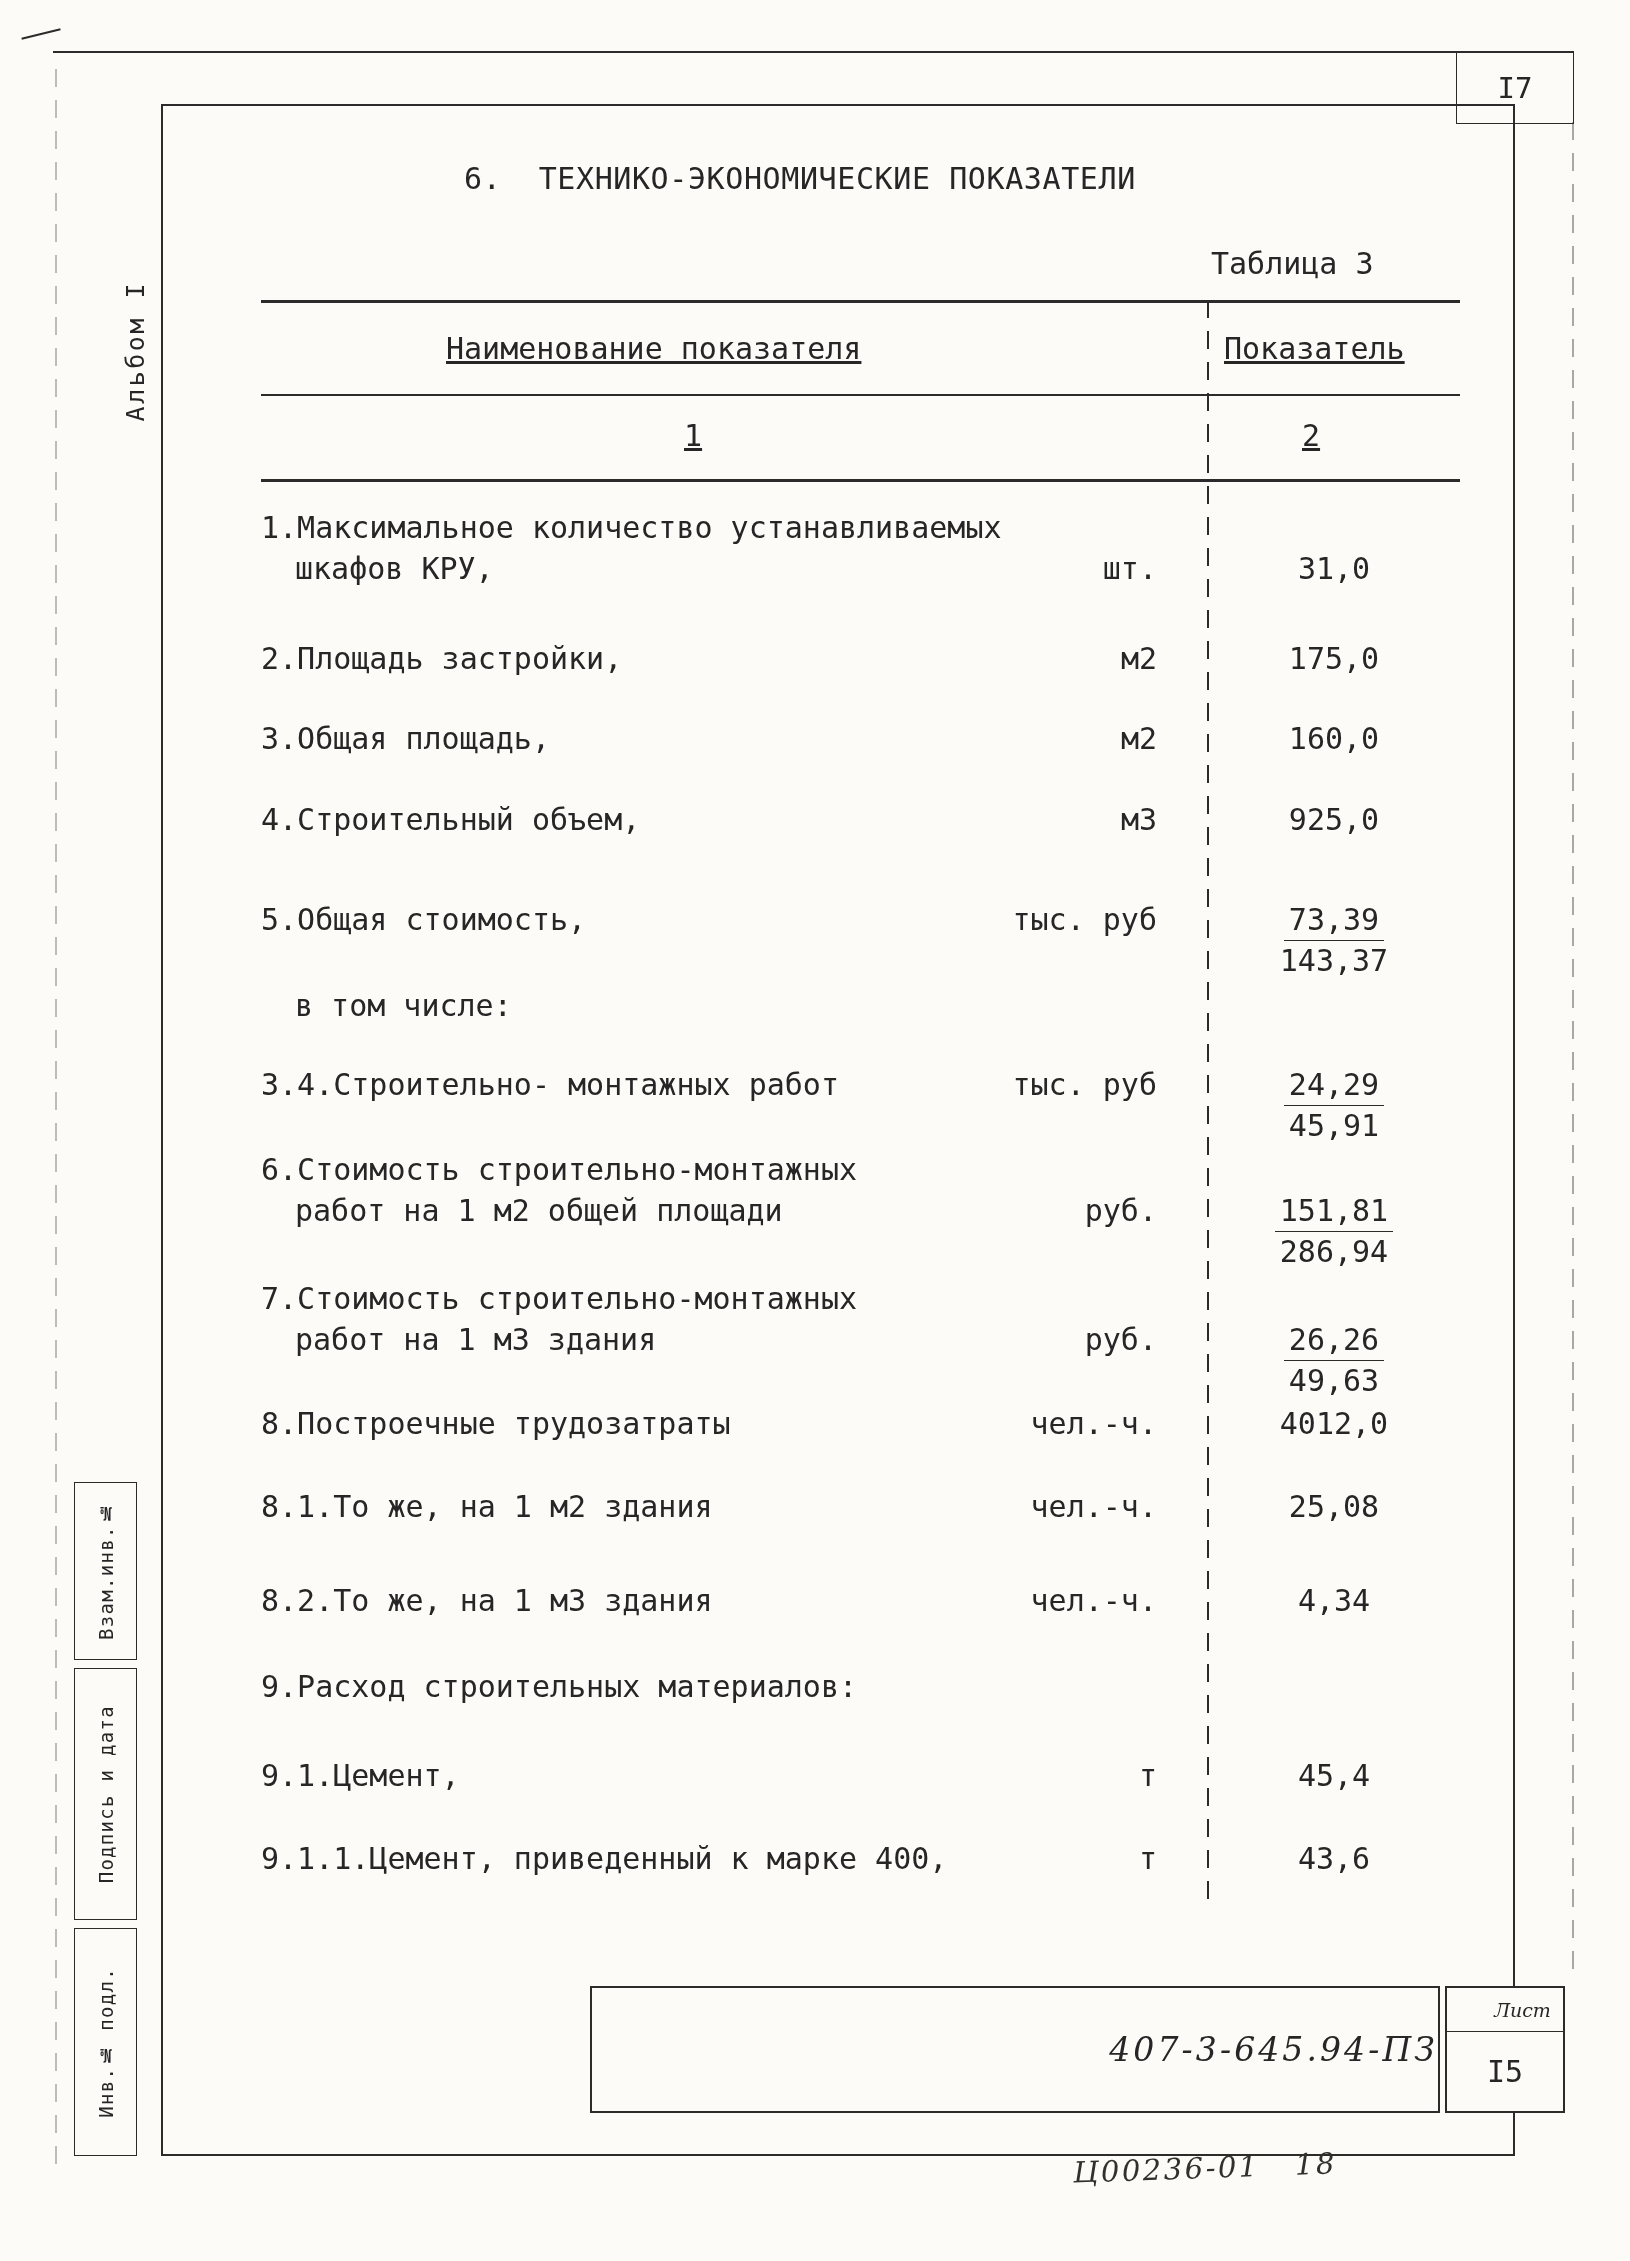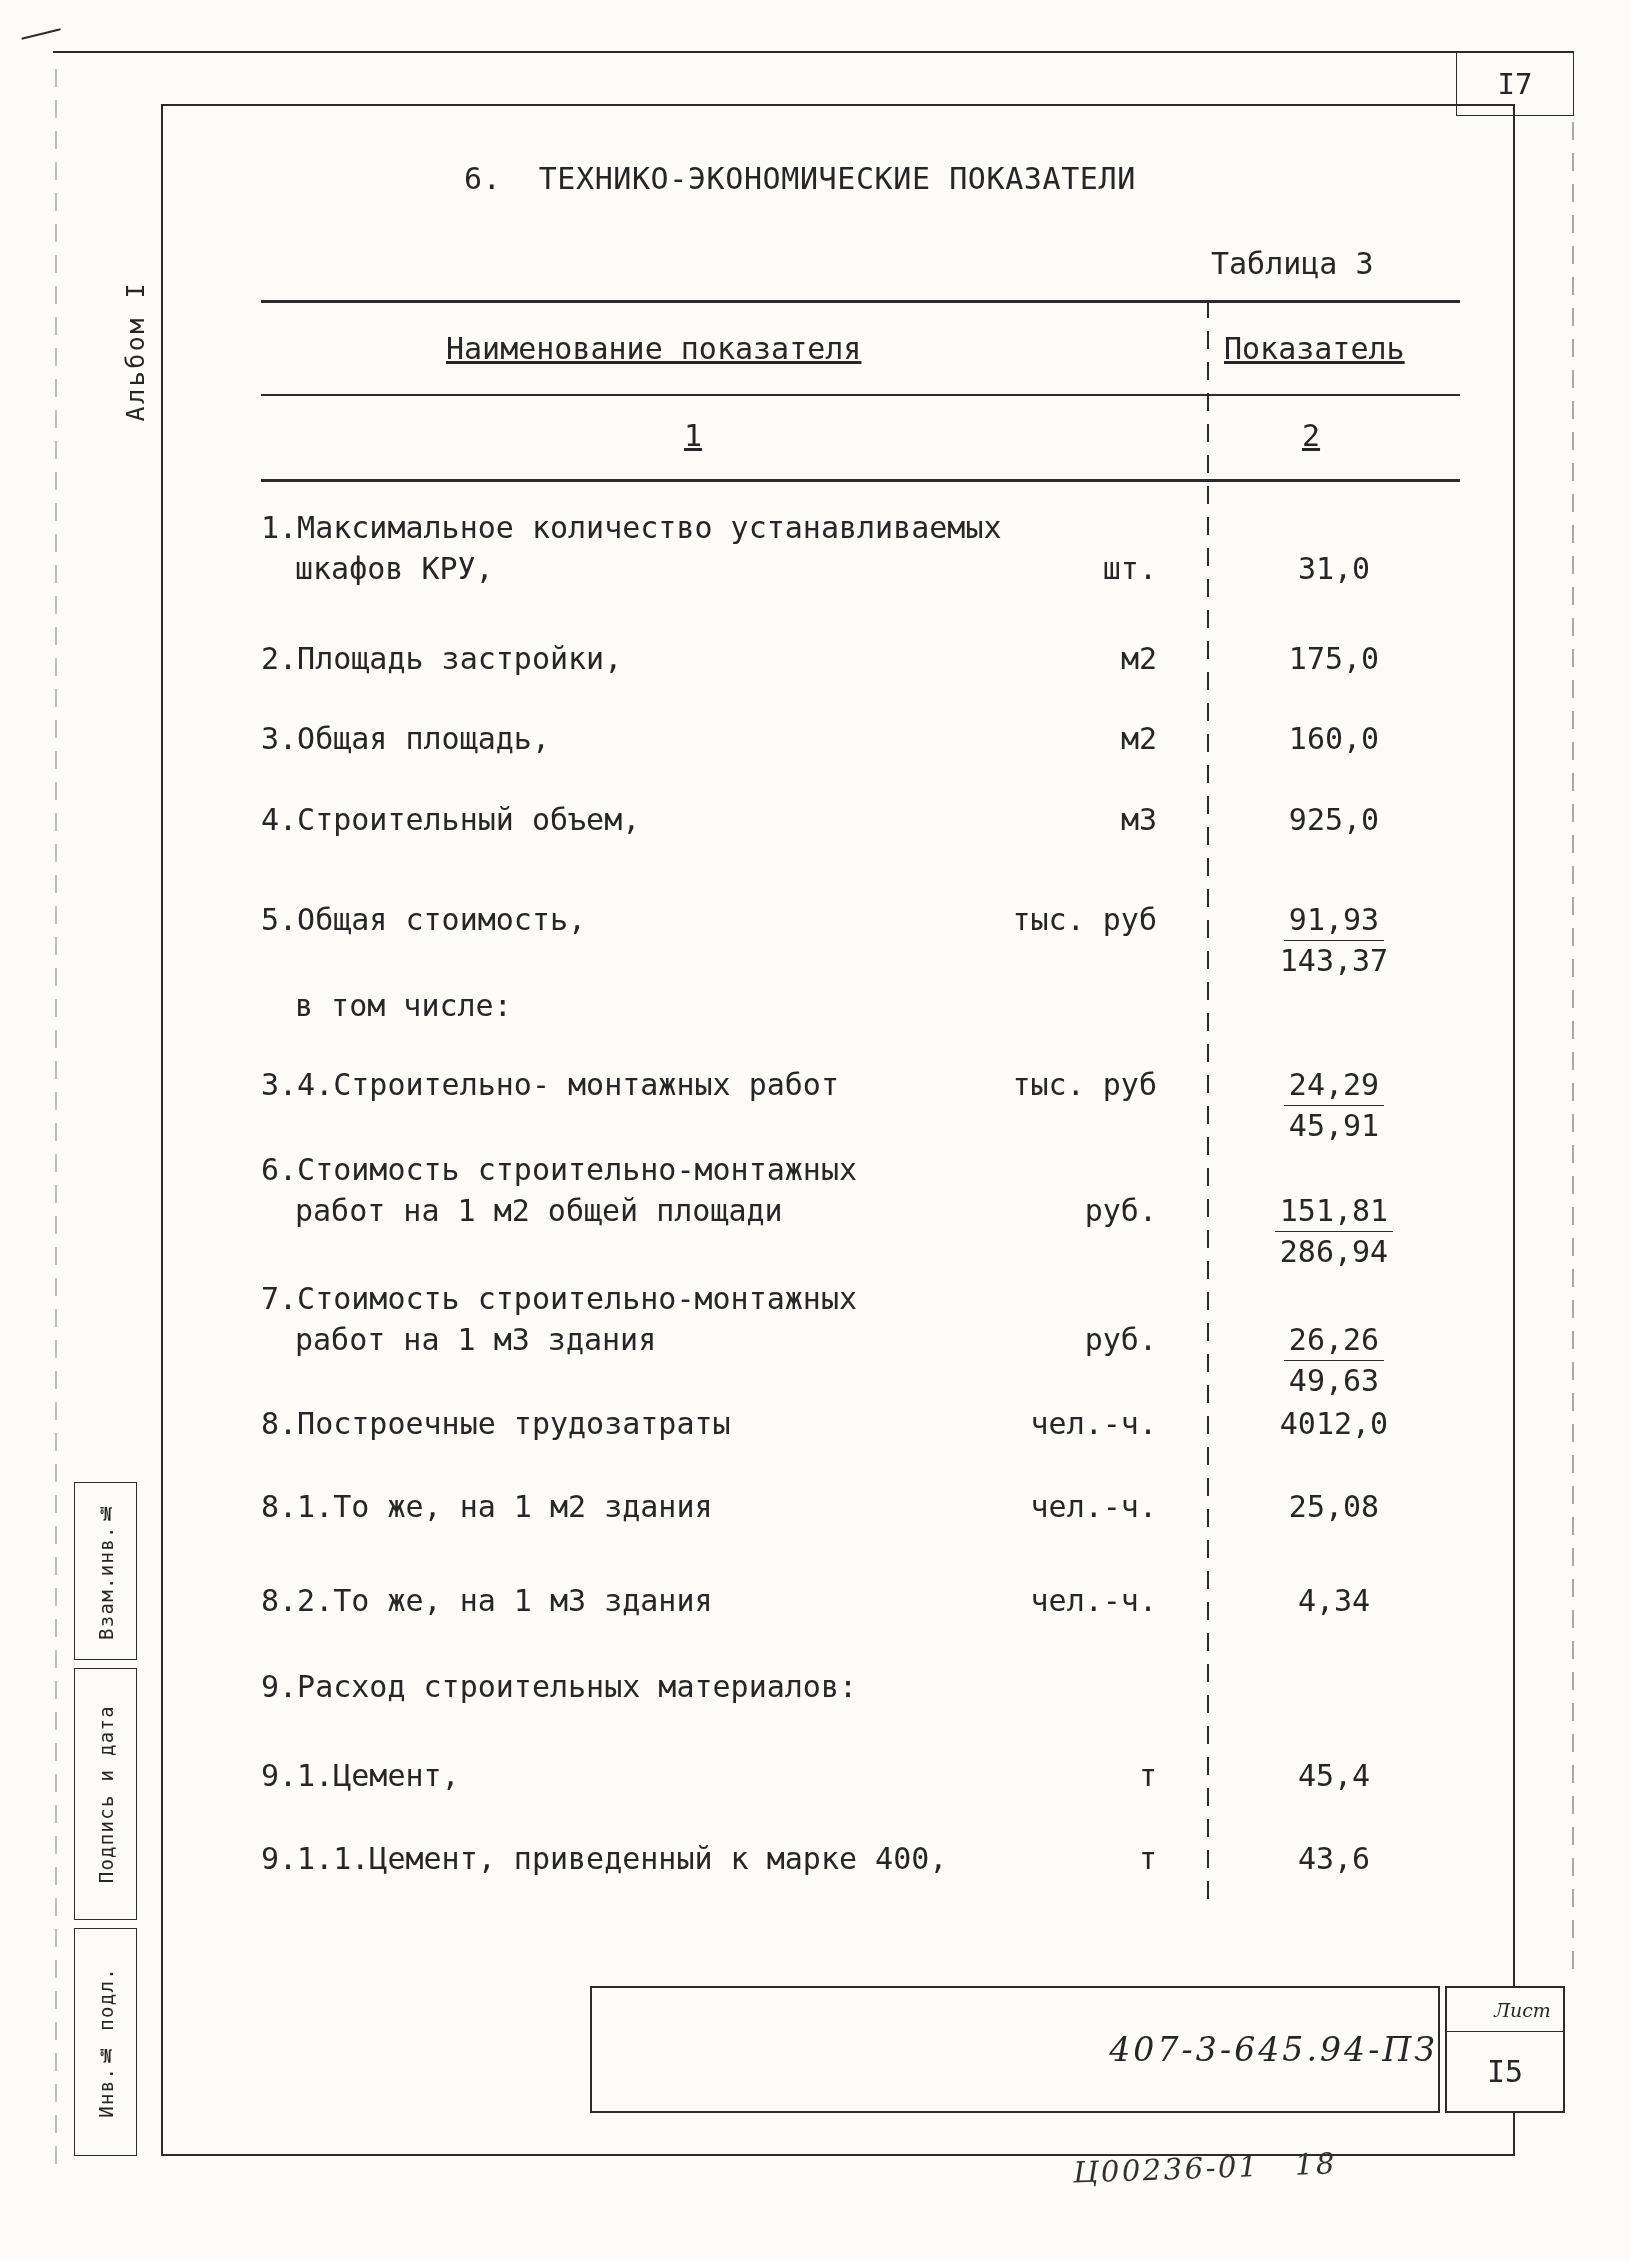--- a/index.html
+++ b/index.html
@@ -39,21 +39,21 @@
   .row .unit { position: absolute; right: 303px; top: 0; white-space: pre; }
   .row .unit.on2 { top: 41px; }
   .row .val { position: absolute; left: 947px; width: 252px; top: 0; text-align: center; line-height: 35px; }
   .row .val.on2 { top: 41px; }
   .frac .num { display: inline-block; border-bottom: 1.9px solid #2b2b2b; padding: 0 5px 2.5px; }
   .frac .den { margin-top: 2.5px; }
   #subnote { position: absolute; left: 295px; top: 988px; font-size: 30px; }
 
   
   #corner-box {
-    position: absolute; left: 1456px; top: 53px; width: 118px; height: 63px;
+    position: absolute; left: 1456px; top: 53px; width: 118px; height: 71px;
     border-left: 1.9px solid #2b2b2b; border-right: 1.9px solid #2b2b2b; border-bottom: 1.9px solid #2b2b2b;
     display: flex; align-items: center; justify-content: center; font-size: 29px;
   }
 
   
   #stamp { position: absolute; left: 590px; top: 1986px; width: 850px; height: 127px; border: 2.5px solid #2b2b2b; display: flex; align-items: center; justify-content: flex-end; }
   #stamp .num { font-family: "DejaVu Serif", serif; font-style: italic; font-size: 33px; letter-spacing: 3.1px; }
   #sheetbox { position: absolute; left: 1445px; top: 1986px; width: 120px; height: 127px; border: 2.5px solid #2b2b2b; background: #fcfbf8; }
   #sheetbox .lbl { height: 44px; border-bottom: 1.9px solid #2b2b2b; display: flex; align-items: center; justify-content: center; font-size: 19px; font-style: italic; font-family: "DejaVu Serif", serif; padding-left: 35px; }
   #sheetbox .no { height: 78px; display: flex; align-items: center; justify-content: center; font-size: 30px; }
@@ -129,21 +129,21 @@
   <div class="row" style="top:802px">
     <span class="l1">4.Строительный объем,</span>
     <span class="unit">м3</span>
     <span class="val">925,0</span>
   </div>
 
   <div class="row" style="top:902px">
     <span class="l1">5.Общая стоимость,</span>
     <span class="unit">тыс. руб</span>
     <div class="val frac">
-      <div class="num">91,93</div>
+      <div class="num">73,39</div>
       <div class="den">143,37</div>
     </div>
   </div>
   <div id="subnote" class="t">в том числе:</div>
 
   <div class="row" style="top:1067px">
     <span class="l1">3.4.Строительно- монтажных работ</span>
     <span class="unit">тыс. руб</span>
     <div class="val frac">
       <div class="num">24,29</div>

